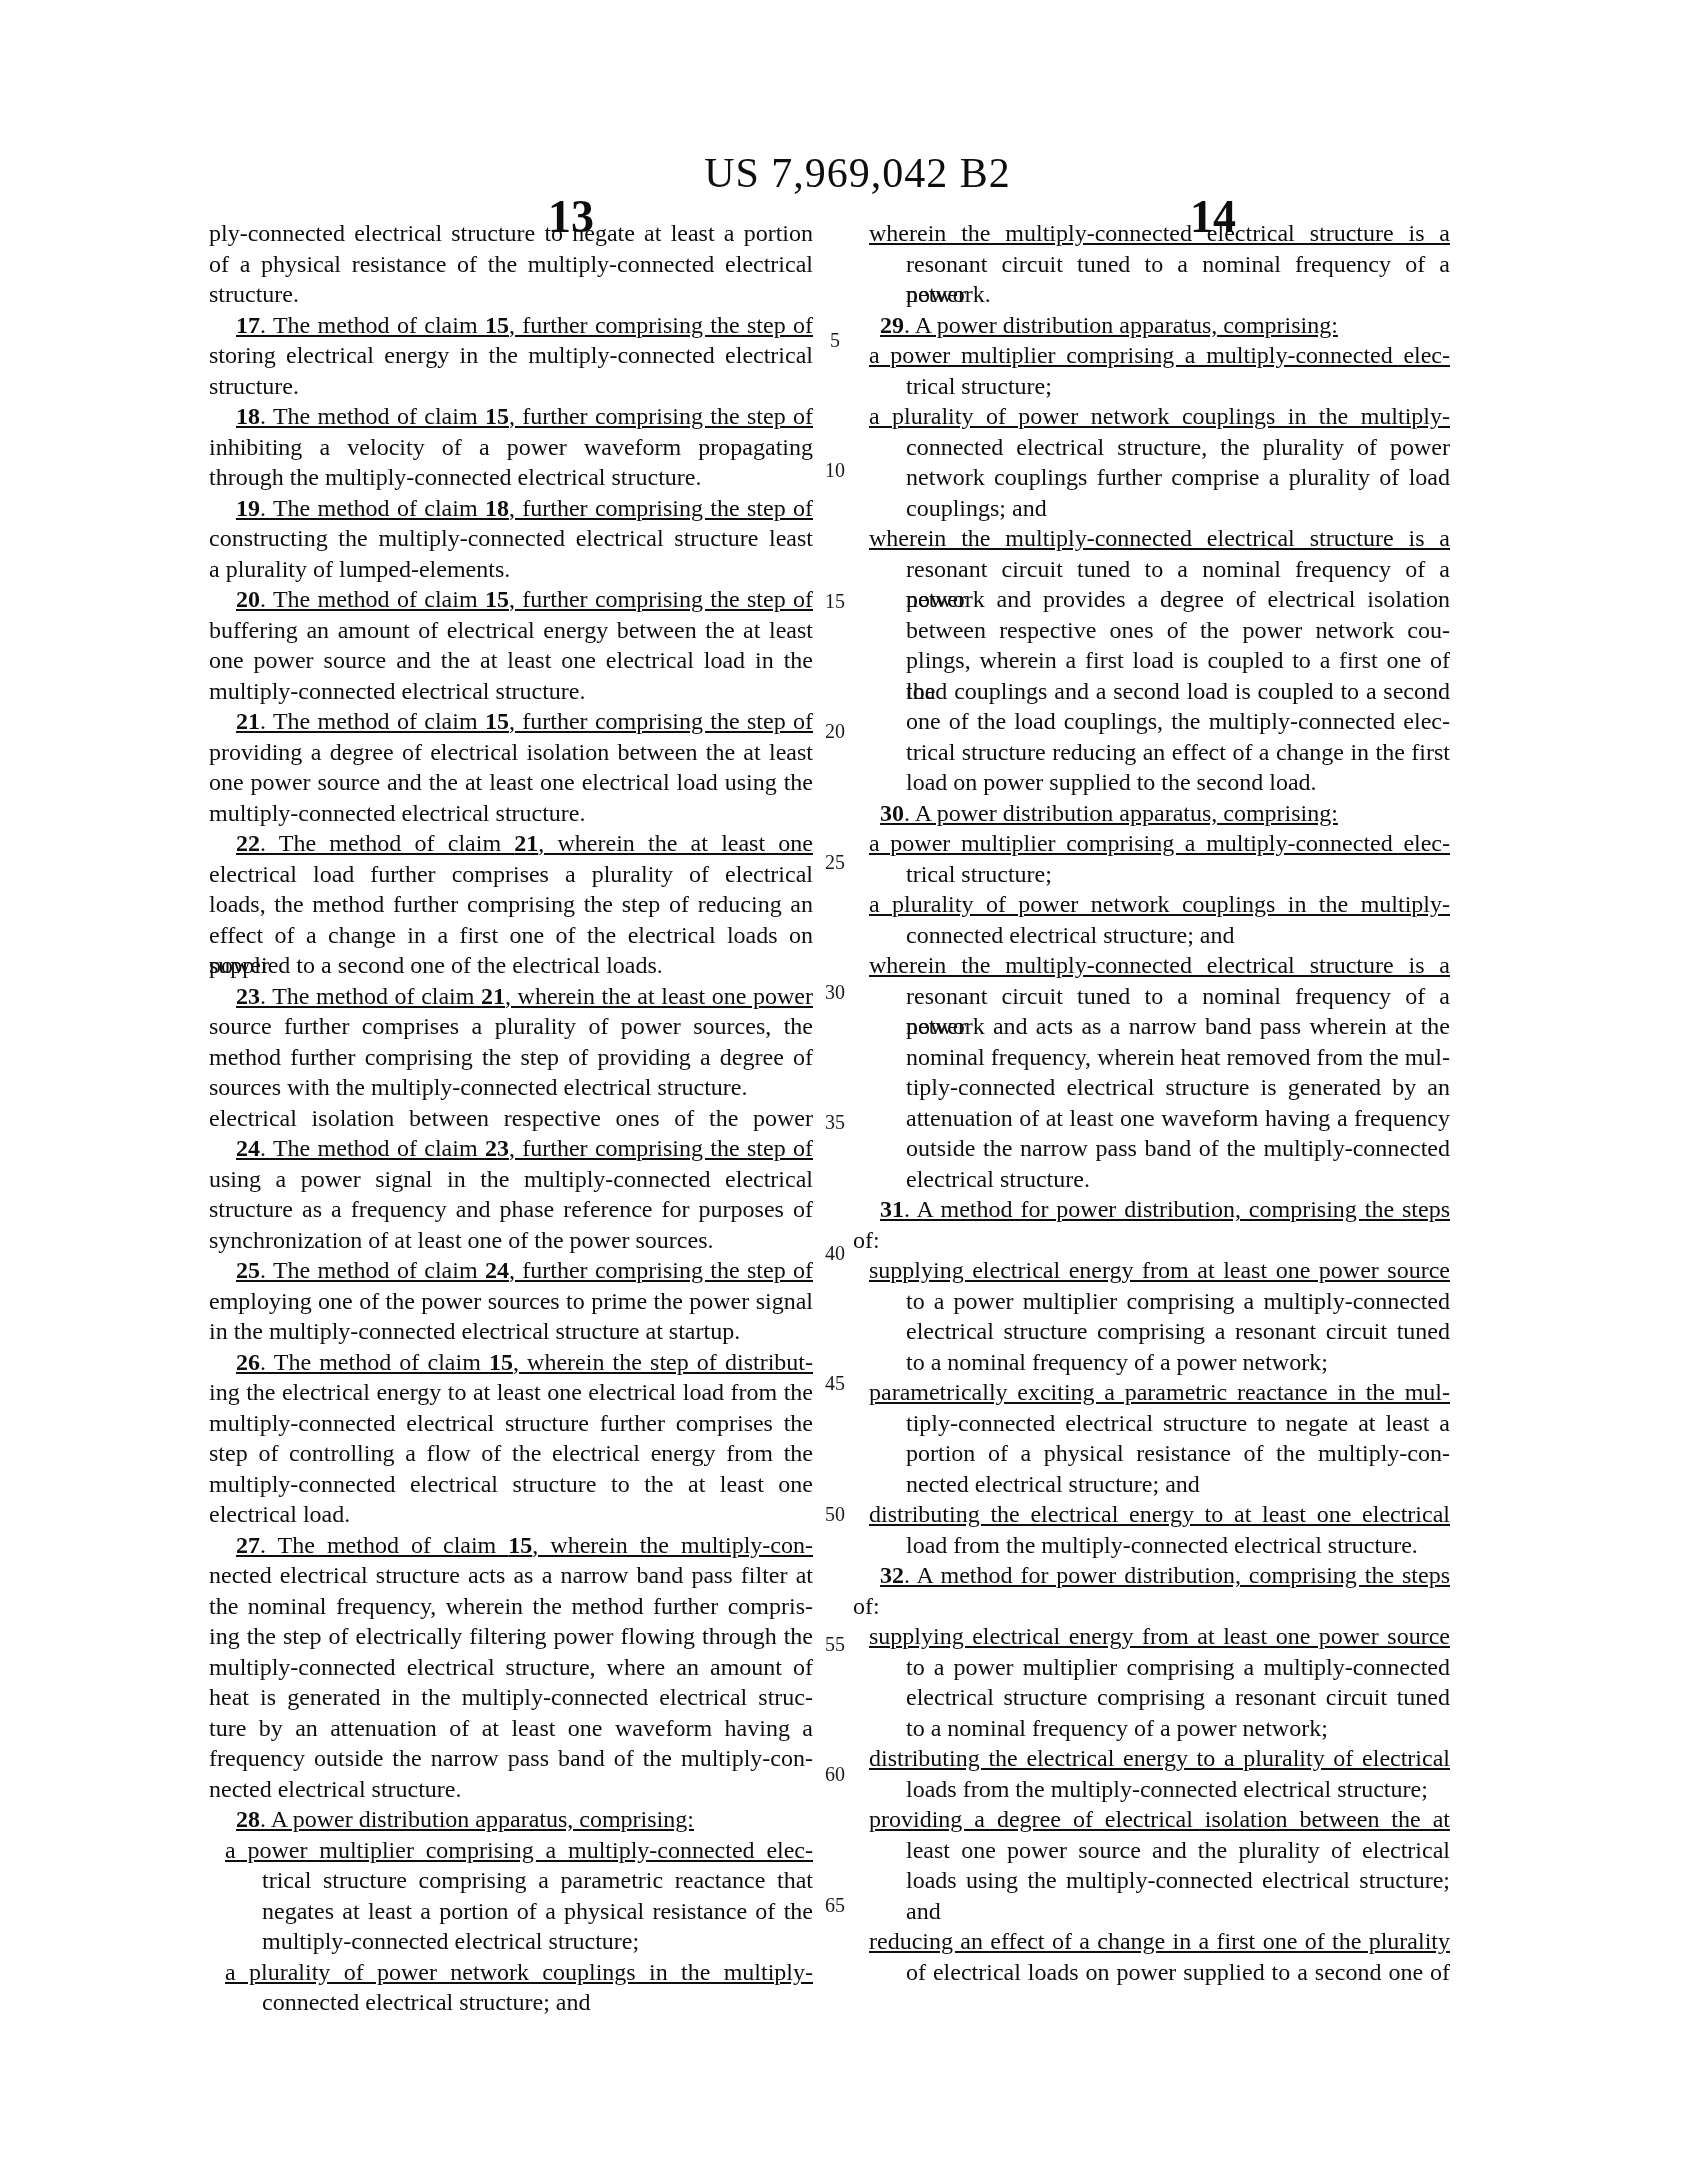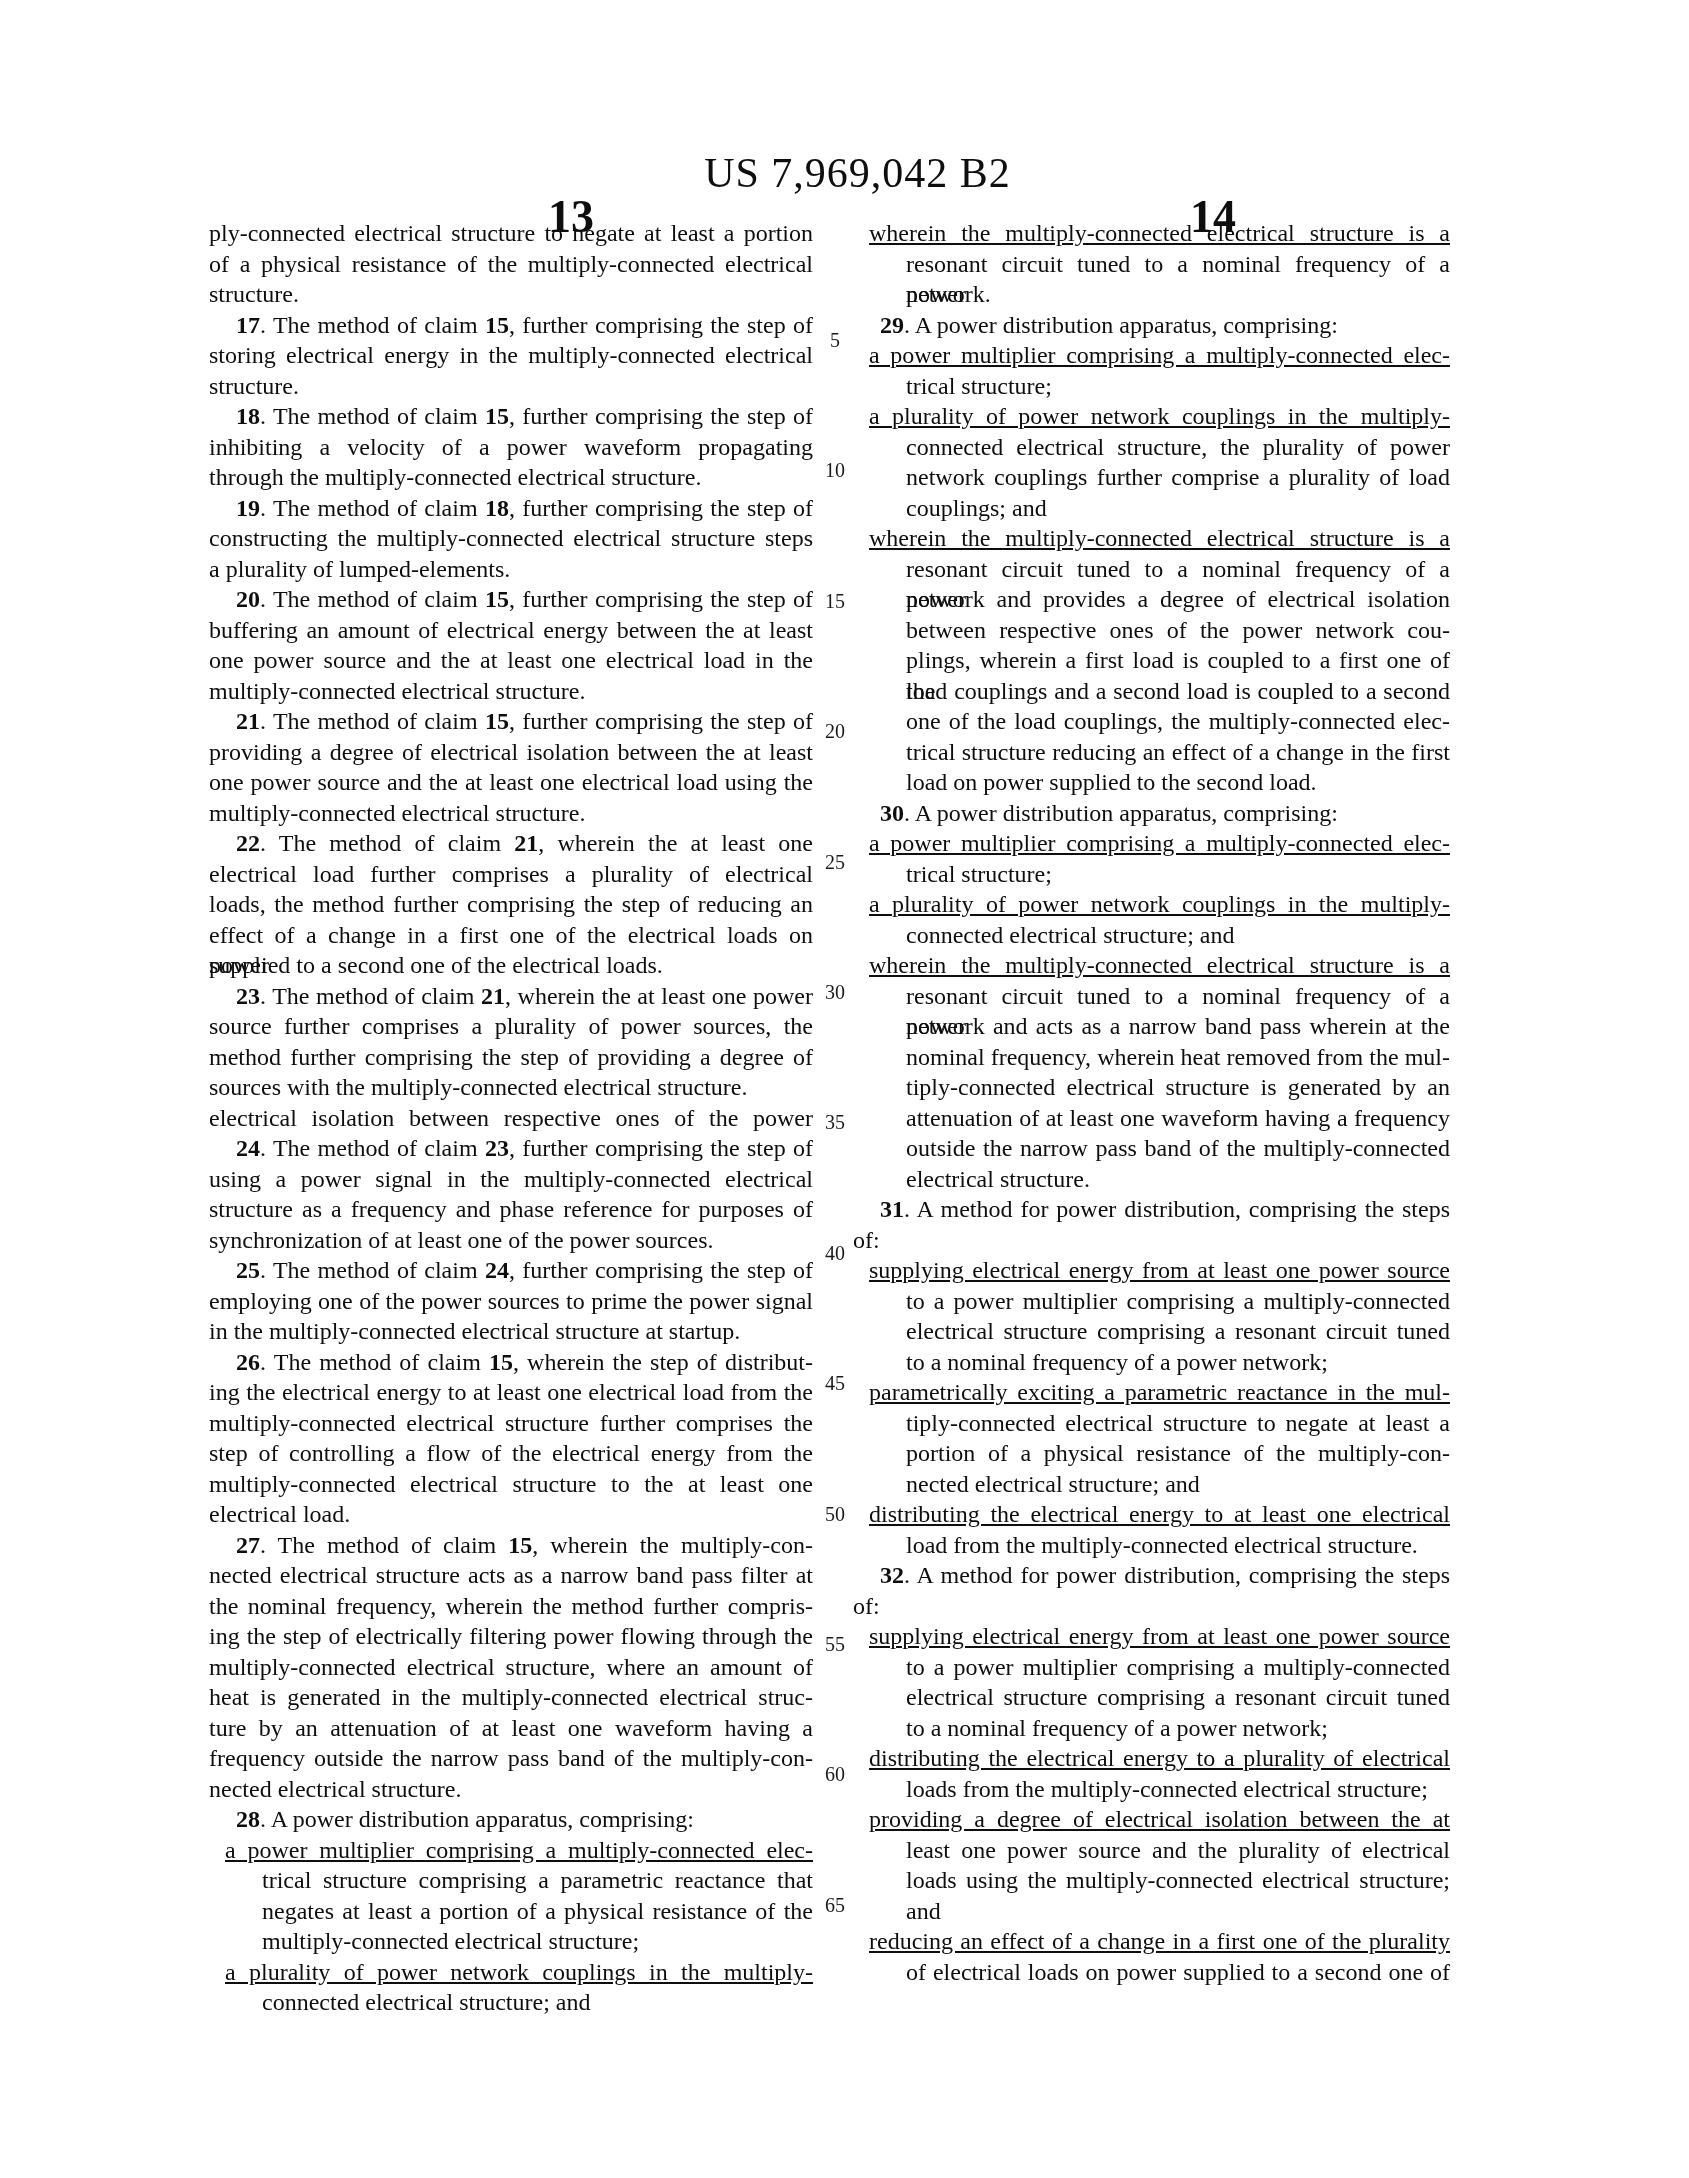--- a/index.html
+++ b/index.html
@@ -46,21 +46,21 @@
   .line {
     height: 30.5px;
     line-height: 30.5px;
     font-size: 24px;
     white-space: normal;
     text-align: justify;
     text-align-last: left;
   }
   .line.j { text-align-last: justify; }
   .line.i1 { padding-left: 16px; text-decoration: underline; }
-  .line.i2 { padding-left: 27px; }
+  .line.i2 { padding-left: 27px; text-decoration: underline; }
   .line.i3 { padding-left: 53px; }
   .line b { font-weight: bold; }
 
   #gutter {
     position: absolute;
     left: 812px;
     top: 327px;
     width: 46px;
     height: 1591px;
     display: flex;
@@ -88,21 +88,21 @@
     <div class="line i0 j">ply-connected electrical structure to negate at least a portion</div>
     <div class="line i0 j">of a physical resistance of the multiply-connected electrical</div>
     <div class="line i0">structure.</div>
     <div class="line i2 j"><b>17</b>. The method of claim <b>15</b>, further comprising the step of</div>
     <div class="line i0 j">storing electrical energy in the multiply-connected electrical</div>
     <div class="line i0">structure.</div>
     <div class="line i2 j"><b>18</b>. The method of claim <b>15</b>, further comprising the step of</div>
     <div class="line i0 j">inhibiting a velocity of a power waveform propagating</div>
     <div class="line i0">through the multiply-connected electrical structure.</div>
     <div class="line i2 j"><b>19</b>. The method of claim <b>18</b>, further comprising the step of</div>
-    <div class="line i0 j">constructing the multiply-connected electrical structure steps</div>
+    <div class="line i0 j">constructing the multiply-connected electrical structure least</div>
     <div class="line i0">a plurality of lumped-elements.</div>
     <div class="line i2 j"><b>20</b>. The method of claim <b>15</b>, further comprising the step of</div>
     <div class="line i0 j">buffering an amount of electrical energy between the at least</div>
     <div class="line i0 j">one power source and the at least one electrical load in the</div>
     <div class="line i0">multiply-connected electrical structure.</div>
     <div class="line i2 j"><b>21</b>. The method of claim <b>15</b>, further comprising the step of</div>
     <div class="line i0 j">providing a degree of electrical isolation between the at least</div>
     <div class="line i0 j">one power source and the at least one electrical load using the</div>
     <div class="line i0">multiply-connected electrical structure.</div>
     <div class="line i2 j"><b>22</b>. The method of claim <b>21</b>, wherein the at least one</div>

